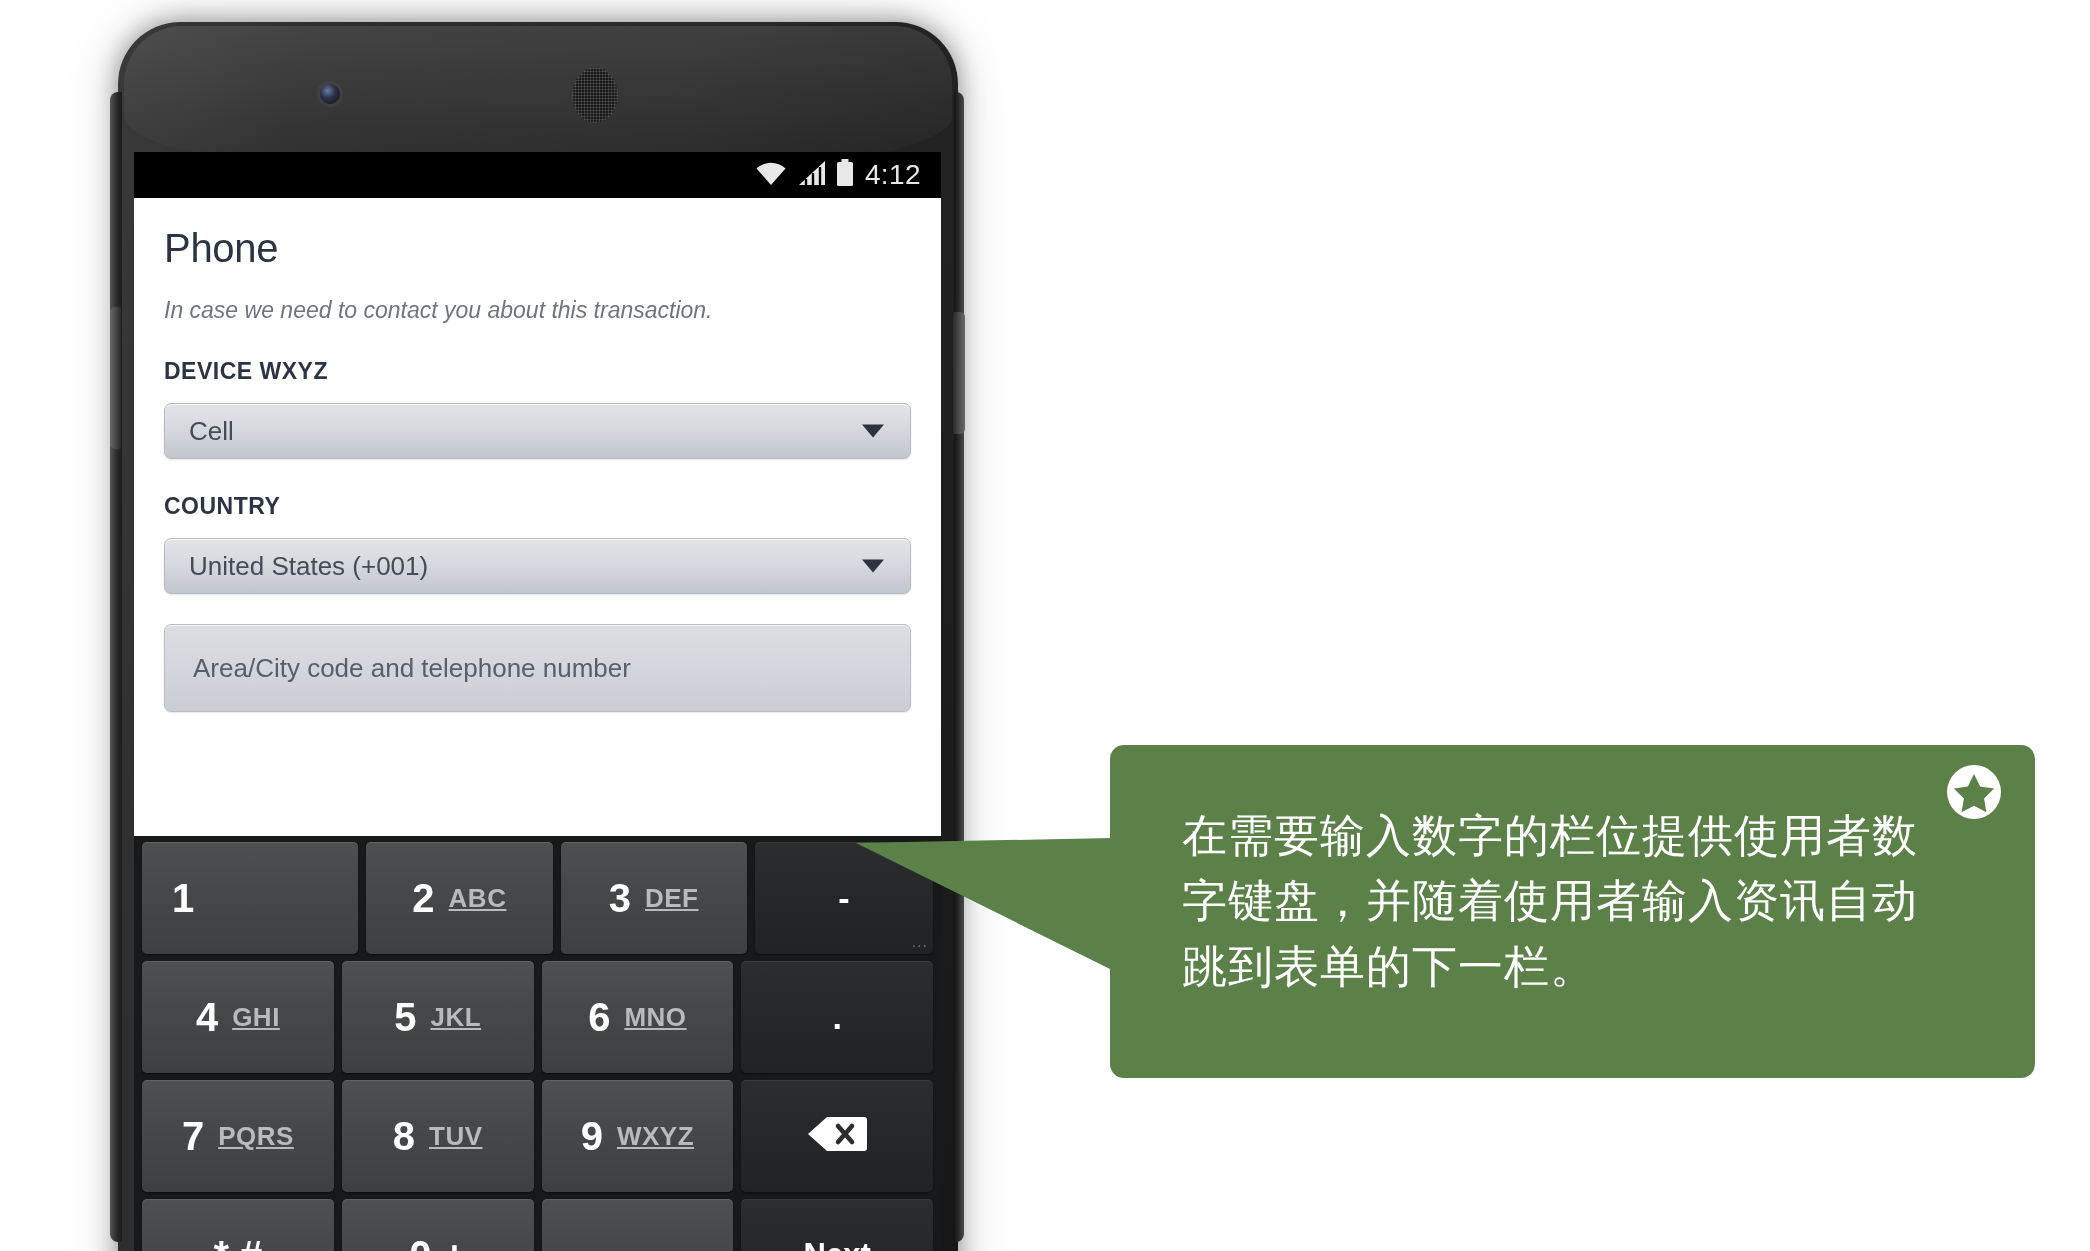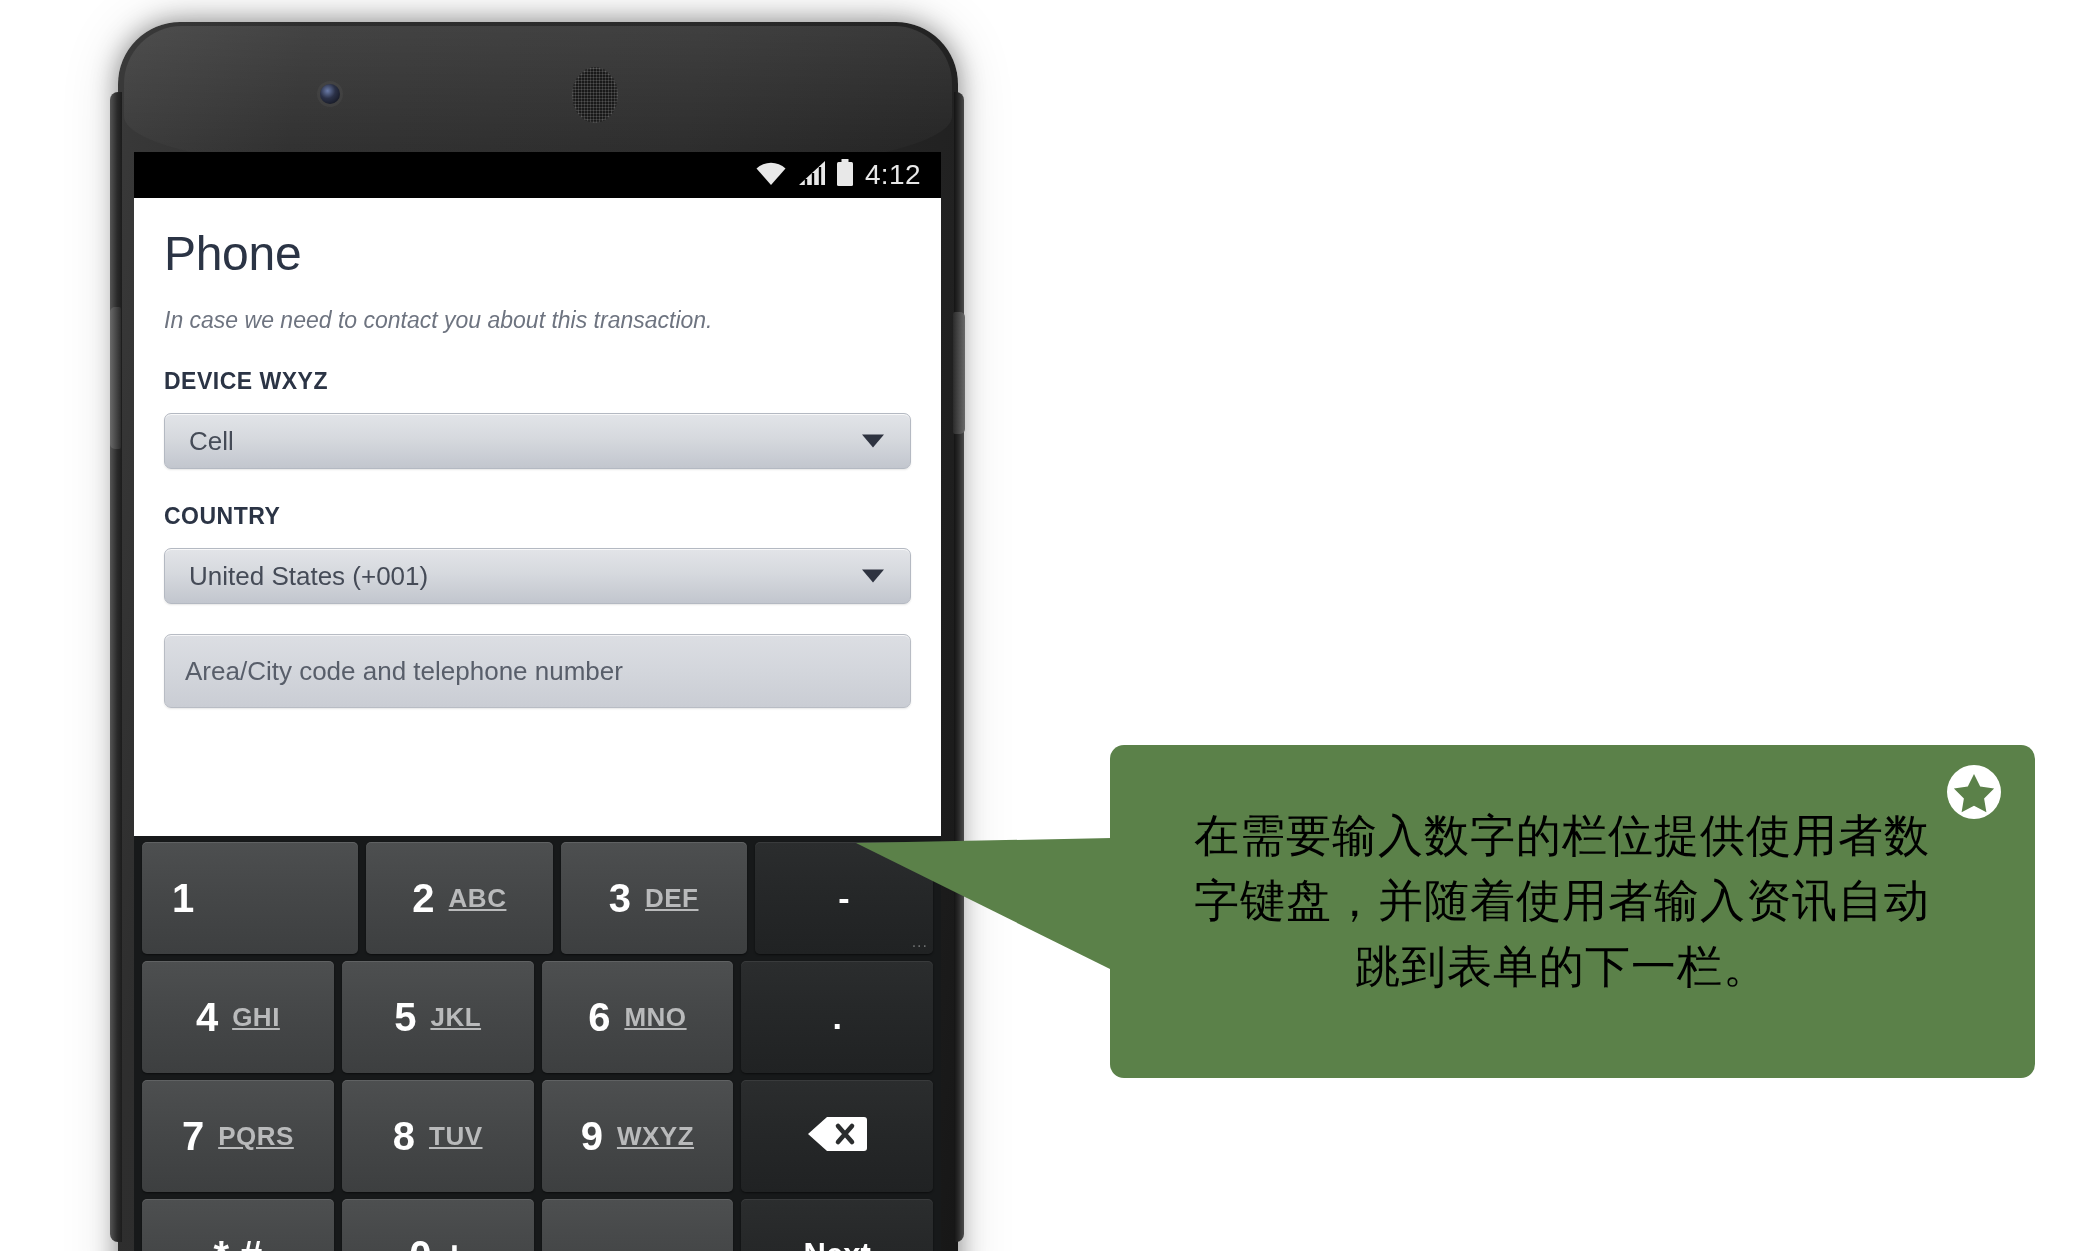--- a/index.html
+++ b/index.html
@@ -120,21 +120,21 @@
   }
 
   
   .form-area {
     background: #ffffff;
     height: 638px;
     padding: 22px 30px 0 30px;
     box-sizing: border-box;
   }
   .form-title {
-    font-size: 48px;
+    font-size: 40px;
     color: #2b3445;
     font-weight: 400;
     margin: 6px 0 0 0;
     letter-spacing: -0.3px;
   }
   .form-subtitle {
     font-size: 23px;
     font-style: italic;
     color: #6e7480;
     margin: 26px 0 0 0;
@@ -168,28 +168,28 @@
     right: 26px;
     top: 50%;
     transform: translateY(-50%);
     width: 0; height: 0;
     border-left: 11px solid transparent;
     border-right: 11px solid transparent;
     border-top: 13px solid #2e3340;
   }
   .text-box {
     margin-top: 30px;
-    height: 74px;
+    height: 88px;
     border-radius: 7px;
     background: linear-gradient(180deg, #dcdee3 0%, #d3d6dc 50%, #cacdd4 100%);
     border: 1px solid #b8bcc4;
     box-shadow: inset 0 1px 0 rgba(255,255,255,0.7), 0 1px 2px rgba(0,0,0,0.10);
     display: flex;
     align-items: center;
-    padding: 0 20px;
+    padding: 0 28px;
     box-sizing: border-box;
   }
   .text-placeholder {
     font-size: 26px;
     color: #585e6a;
   }
 
   
   .keypad {
     background: #17191a;
@@ -267,24 +267,23 @@
     border-radius: 14px;
     box-sizing: border-box;
   }
   .callout-text {
     position: absolute;
     left: 72px;
     top: 58px;
     width: 760px;
     font-size: 45px;
     line-height: 1.45;
-    color: #000000;
+    color: #ffffff;
     font-family: "DejaVu Sans", sans-serif;
     letter-spacing: 1px;
-    text-align: center;
   }
   .callout-star {
     position: absolute;
     right: 32px;
     top: 18px;
     width: 58px;
     height: 58px;
   }
   .callout-pointer {
     position: absolute;

